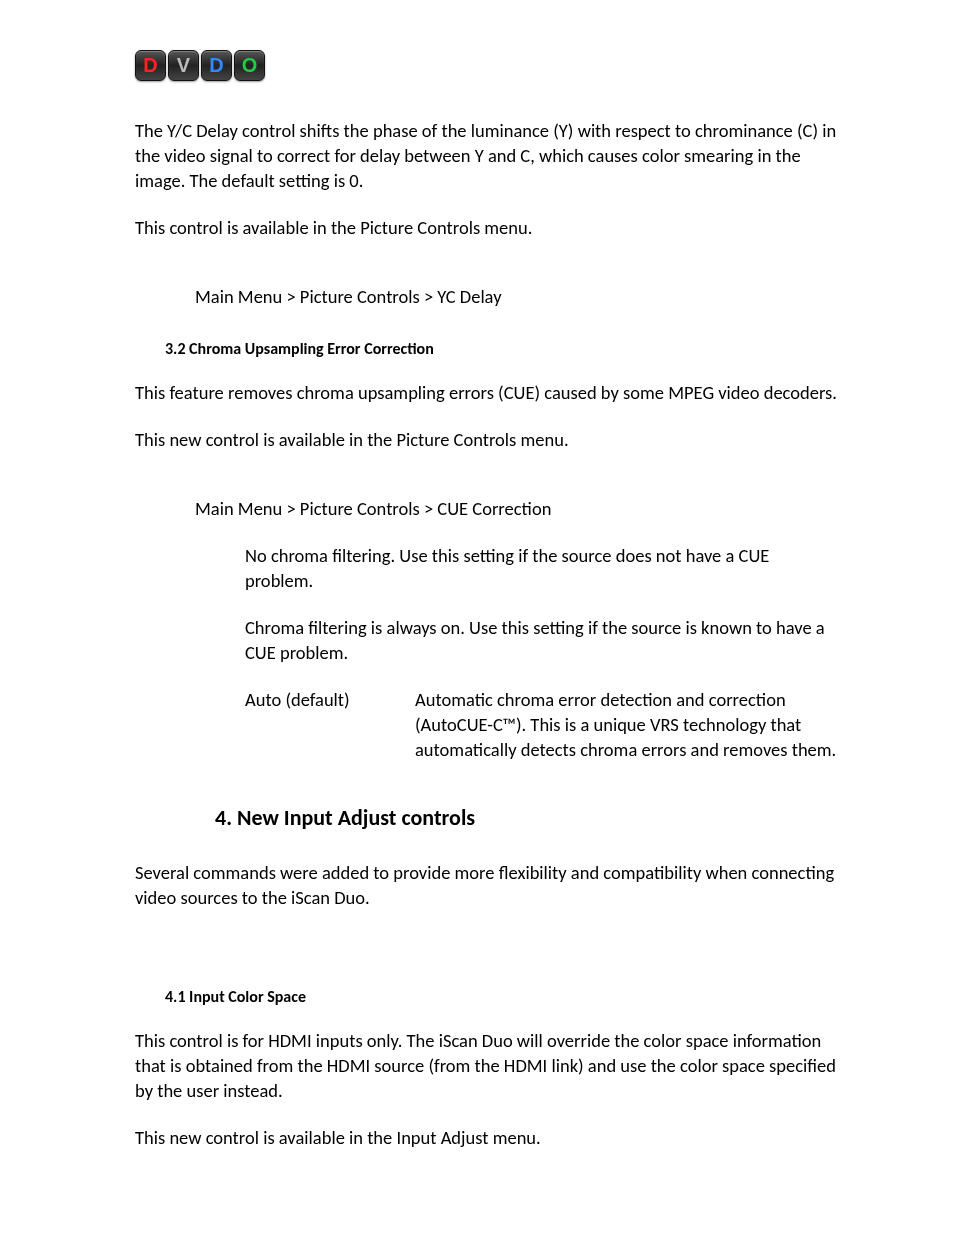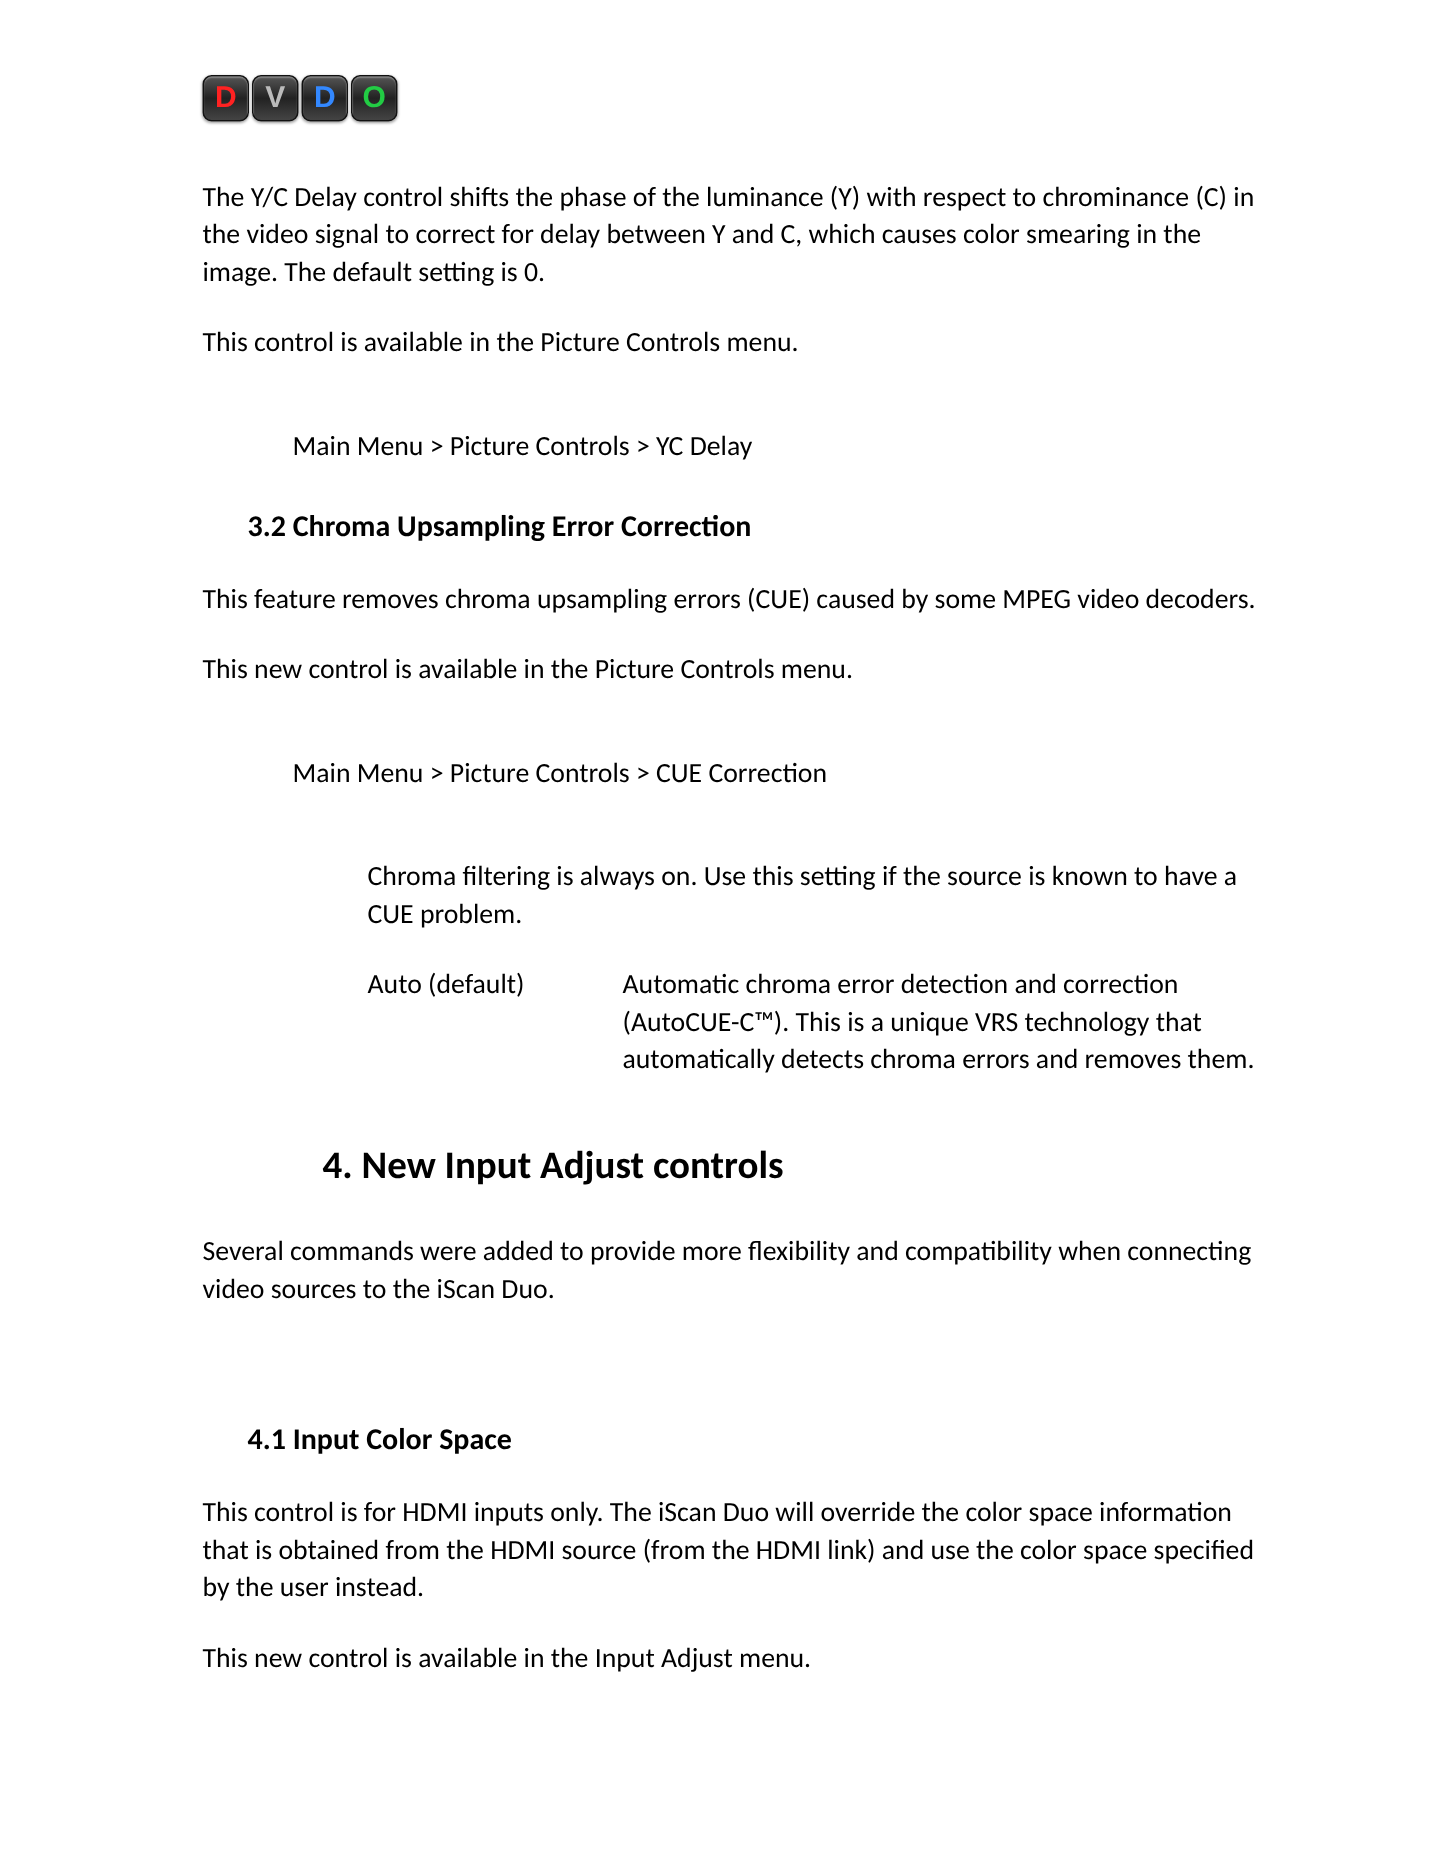--- a/index.html
+++ b/index.html
@@ -32,28 +32,28 @@
       border: 1px solid #111;
     }
     .logo-d1 { color: #ff2222; }
     .logo-v { color: #bbbbbb; }
     .logo-d2 { color: #3388ff; }
     .logo-o { color: #22cc44; }
     p.body-text {
       margin-bottom: 22px;
     }
     h2.subsection {
-      font-size: 20px;
+      font-size: 16px;
       font-weight: bold;
       margin-top: 28px;
       margin-bottom: 22px;
       padding-left: 30px;
     }
     h1.section {
-      font-size: 26px;
+      font-size: 22px;
       font-weight: bold;
       margin-top: 40px;
       margin-bottom: 28px;
       padding-left: 80px;
     }
     .option-row {
       display: flex;
       margin-bottom: 22px;
       padding-left: 110px;
     }
@@ -90,20 +90,21 @@
 
 <h2 class="subsection">3.2 Chroma Upsampling Error Correction</h2>
 
 <p class="body-text">This feature removes chroma upsampling errors (CUE) caused by some MPEG video decoders.</p>
 
 <p class="body-text">This new control is available in the Picture Controls menu.</p>
 
 <p class="breadcrumb">Main Menu &gt; Picture Controls &gt; CUE Correction</p>
 
 <div class="option-row">
+  <div class="option-desc">No chroma filtering. Use this setting if the source does not have a CUE problem.</div>
 </div>
 
 <div class="option-row">
   <div class="option-desc">Chroma filtering is always on. Use this setting if the source is known to have a CUE problem.</div>
 </div>
 
 <div class="option-row">
   <div class="option-label">Auto (default)</div>
   <div class="option-desc">Automatic chroma error detection and correction (AutoCUE-C™).  This is a unique VRS technology that automatically detects chroma errors and removes them.</div>
 </div>

